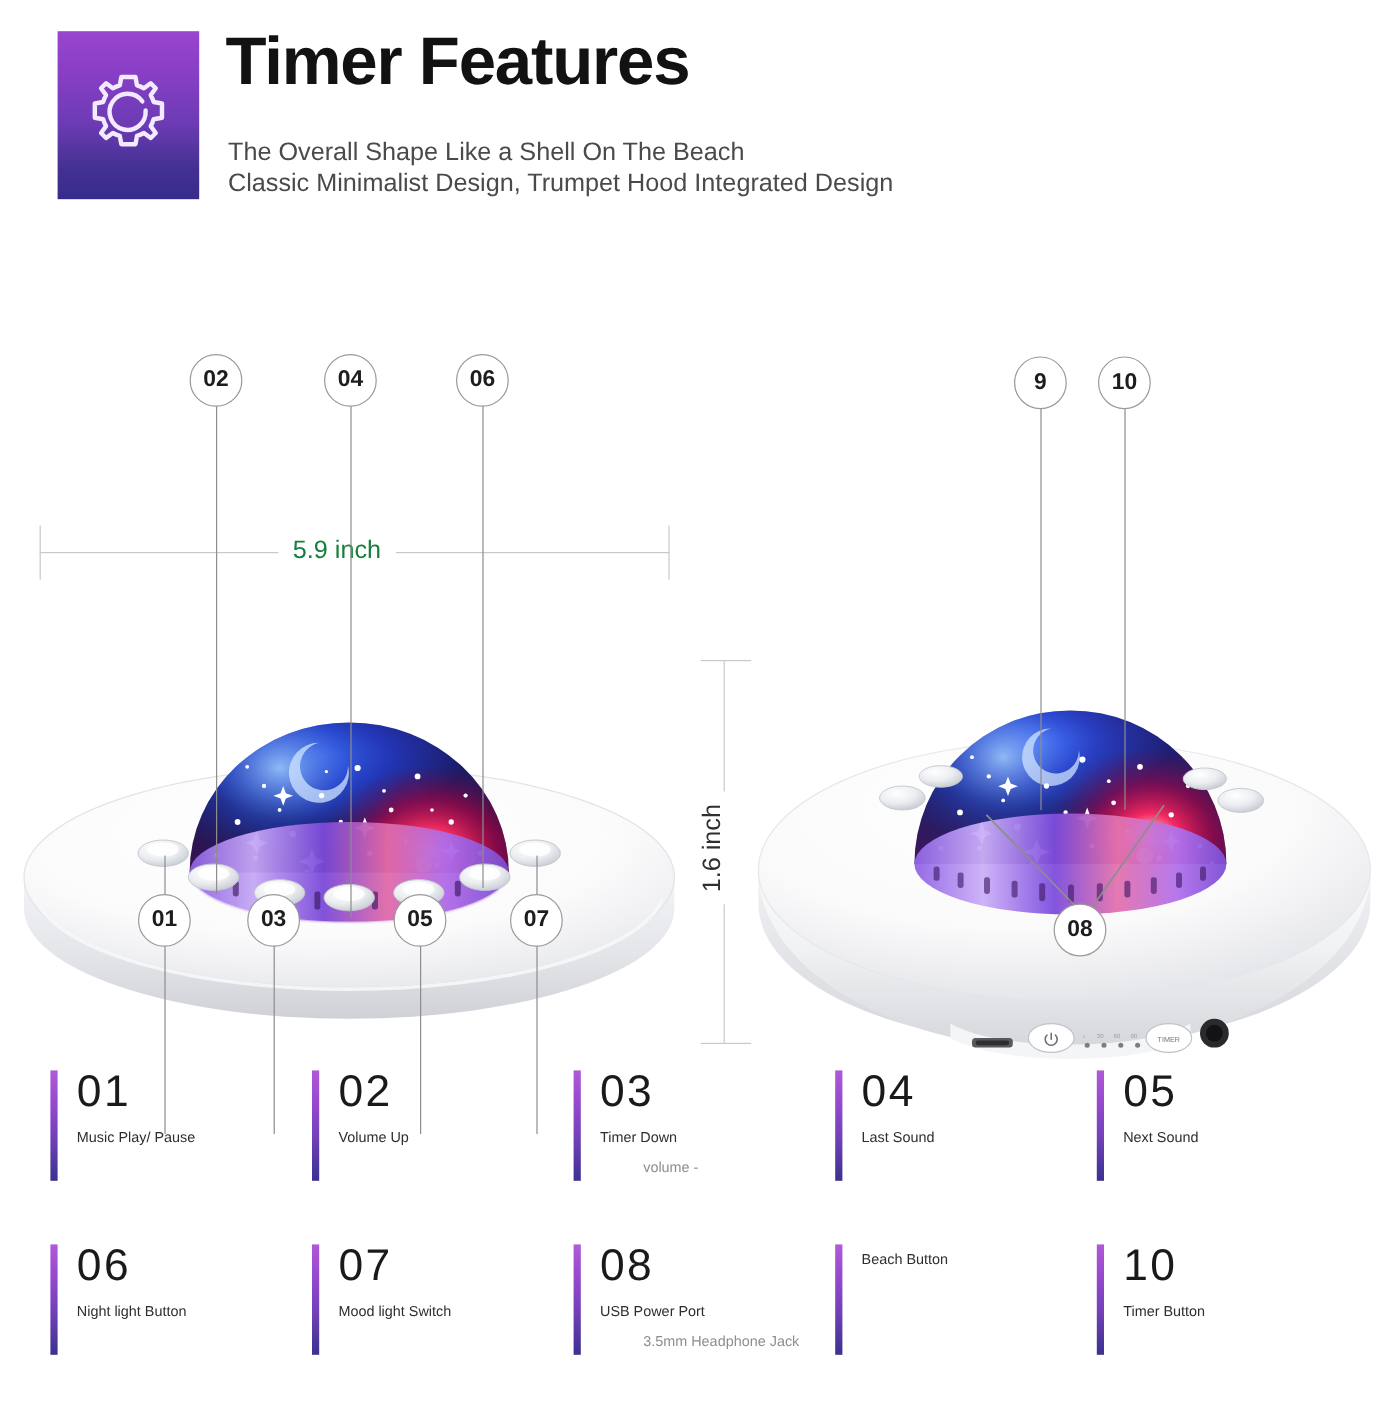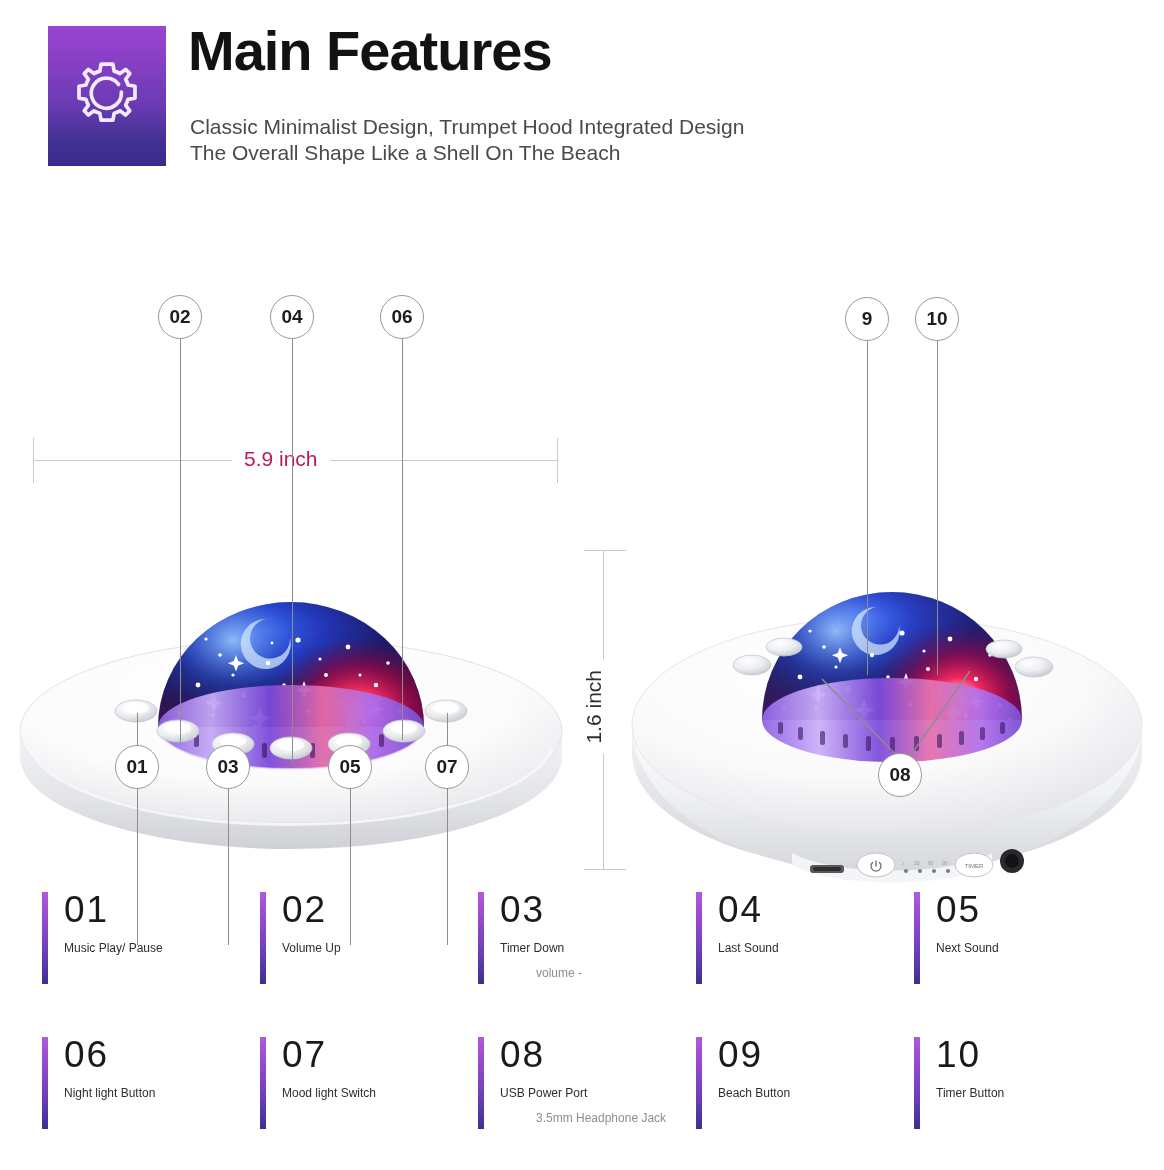--- a/index.html
+++ b/index.html
@@ -57,21 +57,21 @@
     width: 1164px; height: 625px;
   }
 
   
   .dim-h { position: absolute; left: 33px; top: 255px; width: 525px; height: 1px; background: #c9c9c9; }
   .dim-h-cap-l { position: absolute; left: 33px; top: 233px; width: 1px; height: 45px; background: #c9c9c9; }
   .dim-h-cap-r { position: absolute; left: 557px; top: 233px; width: 1px; height: 45px; background: #c9c9c9; }
   .dim-h-label {
     position: absolute; left: 232px; top: 242px;
     background: #ffffff; padding: 0 12px;
-    font-size: 21px; color: #be185d;
+    font-size: 21px; color: #15803d;
   }
 
   
   .dim-v { position: absolute; left: 603px; top: 345px; width: 1px; height: 320px; background: #c9c9c9; }
   .dim-v-cap-t { position: absolute; left: 584px; top: 345px; width: 42px; height: 1px; background: #c9c9c9; }
   .dim-v-cap-b { position: absolute; left: 584px; top: 664px; width: 42px; height: 1px; background: #c9c9c9; }
   .dim-v-label {
     position: absolute; left: 582px; top: 455px;
     background: #ffffff; padding: 10px 0;
     font-size: 21px; color: #2f2f2f;
@@ -126,24 +126,24 @@
 </head>
 <body>
 
 <div class="header">
   <div class="header-icon-box">
     <svg width="74" height="74" viewBox="0 0 64 64" aria-hidden="true">
       <path d="M32 4.5 l5.1 0 1.1 6.0 a22 22 0 0 1 5.0 2.1 l4.9-3.6 3.6 3.6 -3.6 4.9 a22 22 0 0 1 2.1 5.0 l6.0 1.1 0 5.1 0 5.1 -6.0 1.1 a22 22 0 0 1-2.1 5.0 l3.6 4.9 -3.6 3.6 -4.9-3.6 a22 22 0 0 1-5.0 2.1 l-1.1 6.0 -5.1 0 -5.1 0 -1.1-6.0 a22 22 0 0 1-5.0-2.1 l-4.9 3.6 -3.6-3.6 3.6-4.9 a22 22 0 0 1-2.1-5.0 l-6.0-1.1 0-5.1 0-5.1 6.0-1.1 a22 22 0 0 1 2.1-5.0 l-3.6-4.9 3.6-3.6 4.9 3.6 a22 22 0 0 1 5.0-2.1 l1.1-6.0 z" fill="none" stroke="#f3eaff" stroke-width="3.2" stroke-linejoin="round"></path>
       <path d="M42 22 a13 13 0 1 0 2.4 6.6" fill="none" stroke="#f3eaff" stroke-width="3.2" stroke-linecap="round"></path>
     </svg>
   </div>
-  <div class="header-title">Main Features</div>
+  <div class="header-title">Timer Features</div>
   <div class="header-sub">
+    <div>The Overall Shape Like a Shell On The Beach</div>
     <div>Classic Minimalist Design, Trumpet Hood Integrated Design</div>
-    <div>The Overall Shape Like a Shell On The Beach</div>
   </div>
 </div>
 
 <div class="stage">
 
   <div class="dim-h"></div>
   <div class="dim-h-cap-l"></div>
   <div class="dim-h-cap-r"></div>
   <div class="dim-h-label">5.9 inch</div>
 
@@ -543,21 +543,20 @@
 
   <div class="legend-item">
     <div class="legend-bar"></div>
     <div class="legend-num">08</div>
     <div class="legend-label">USB Power Port</div>
     <div class="legend-sub">3.5mm Headphone Jack</div>
   </div>
 
   <div class="legend-item">
     <div class="legend-bar"></div>
-    <div class="legend-num">09</div>
     <div class="legend-label">Beach Button</div>
   </div>
 
   <div class="legend-item">
     <div class="legend-bar"></div>
     <div class="legend-num">10</div>
     <div class="legend-label">Timer Button</div>
   </div>
 
 </div>

